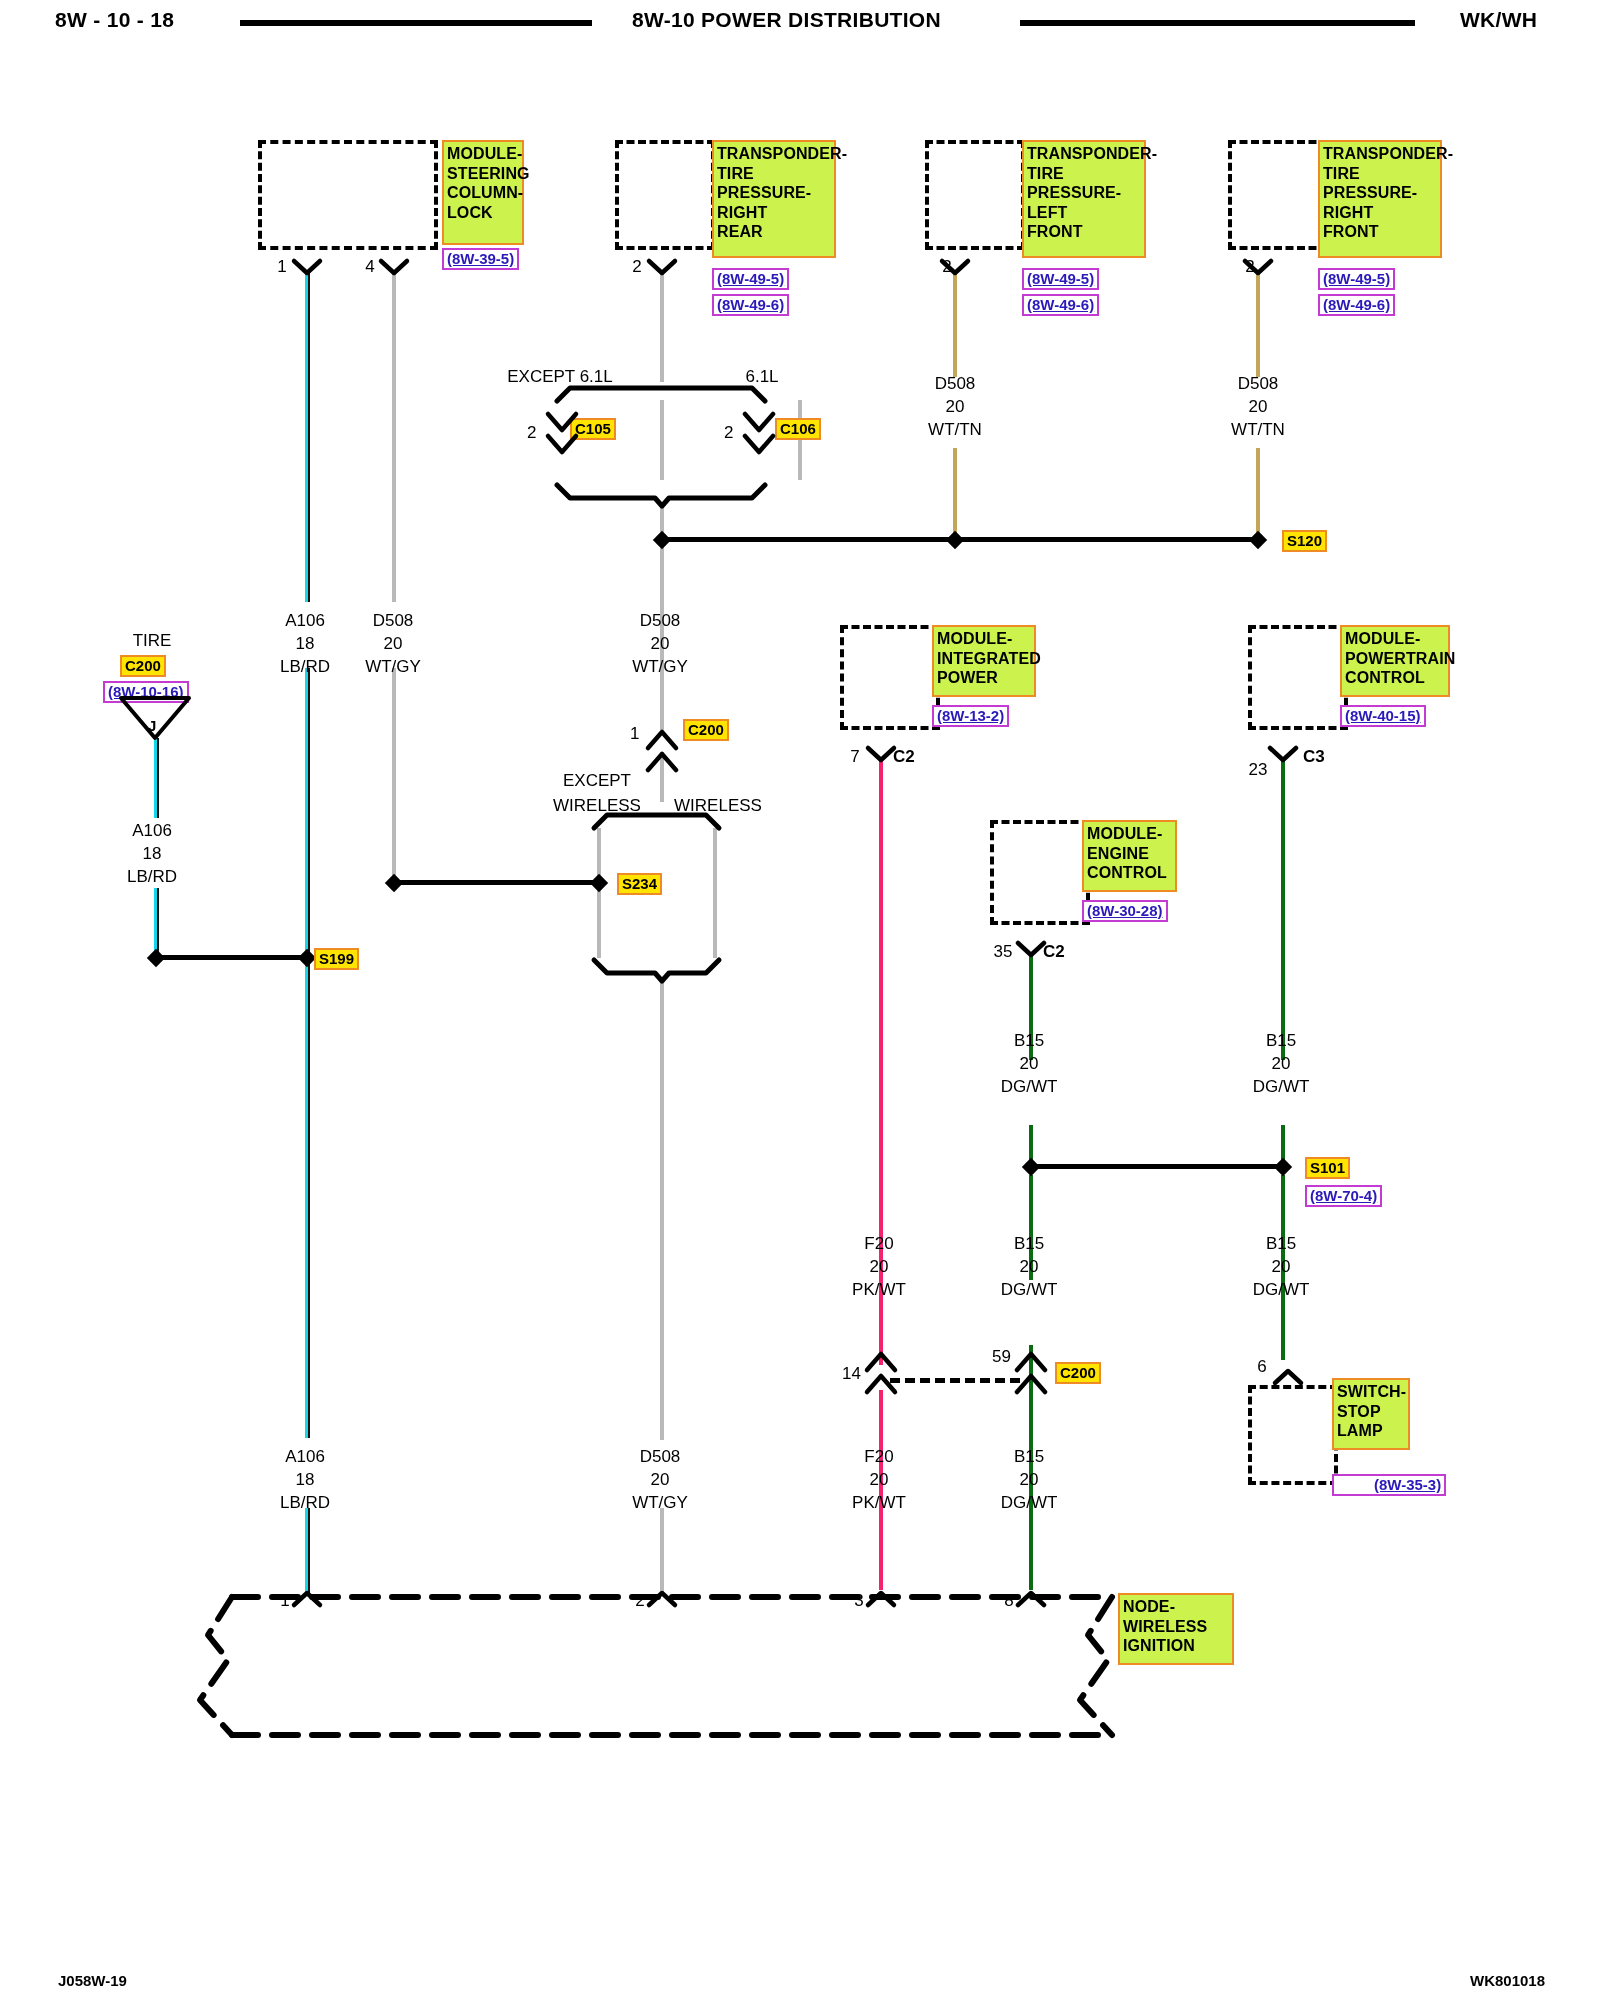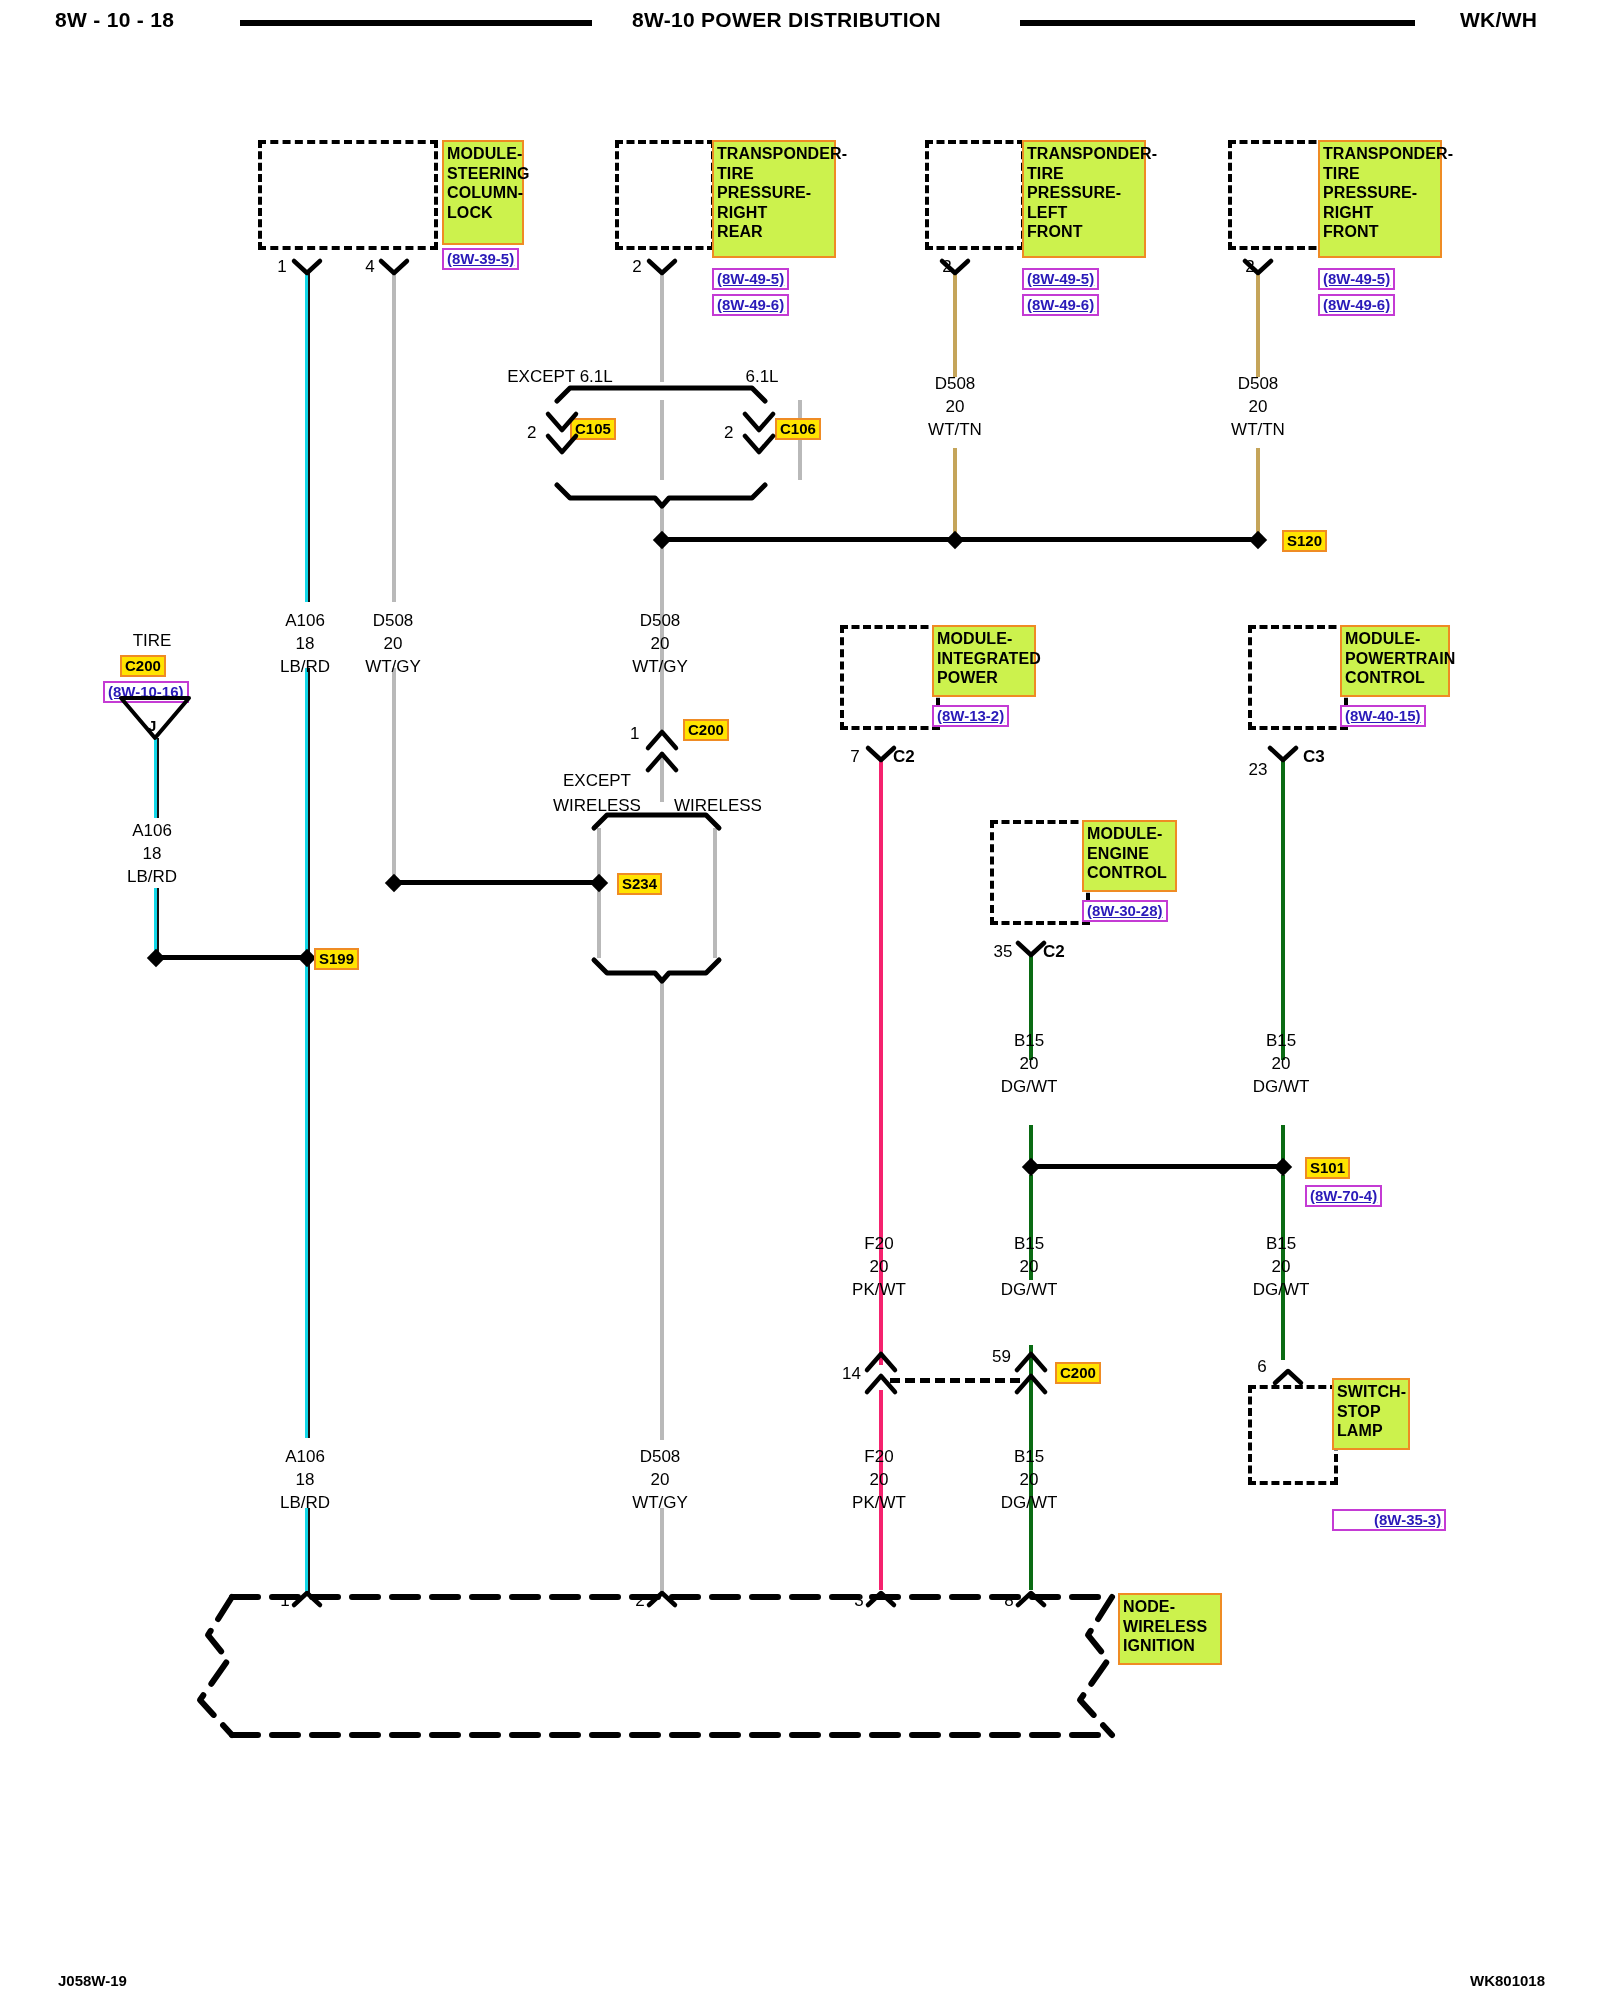--- a/index.html
+++ b/index.html
@@ -267,24 +267,24 @@
   <div class="t tc" style="left:879px;top:1494px;">PK/WT</div>
 
   <div class="t tc" style="left:1029px;top:1448px;">B15</div>
   <div class="t tc" style="left:1029px;top:1471px;">20</div>
   <div class="t tc" style="left:1029px;top:1494px;">DG/WT</div>
 
   <div class="modbox" style="left:1248px;top:1385px;width:90px;height:100px;"></div>
   <div class="namebox" style="left:1332px;top:1378px;width:78px;height:72px;white-space:pre-line;">SWITCH-
 STOP
 LAMP</div>
-  <div class="reftag" style="left:1332px;top:1509px;padding-left:40px;">(8W-35-3)</div>
+  <div class="reftag" style="left:1332px;top:1474px;padding-left:40px;">(8W-35-3)</div>
   <div class="t tc" style="left:1262px;top:1358px;">6</div>
 
-  <div class="namebox" style="left:1118px;top:1593px;width:104px;height:72px;white-space:pre-line;">NODE-
+  <div class="namebox" style="left:1118px;top:1593px;width:116px;height:72px;white-space:pre-line;">NODE-
 WIRELESS
 IGNITION</div>
   <div class="t tc" style="left:285px;top:1592px;">1</div>
   <div class="t tc" style="left:640px;top:1592px;">2</div>
   <div class="t tc" style="left:859px;top:1592px;">3</div>
   <div class="t tc" style="left:1009px;top:1592px;">8</div>
 
   <svg id="ov" viewBox="0 0 1600 2000">
     <g stroke="#000" fill="none" stroke-width="4.5" stroke-linecap="round" stroke-linejoin="round">
 

